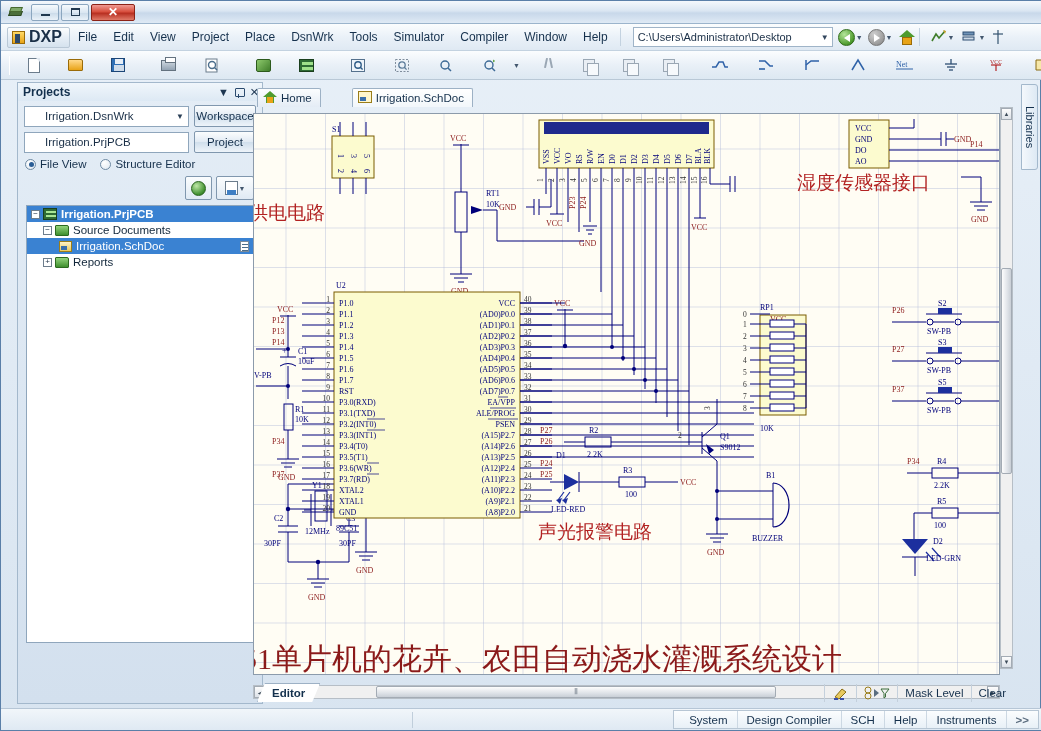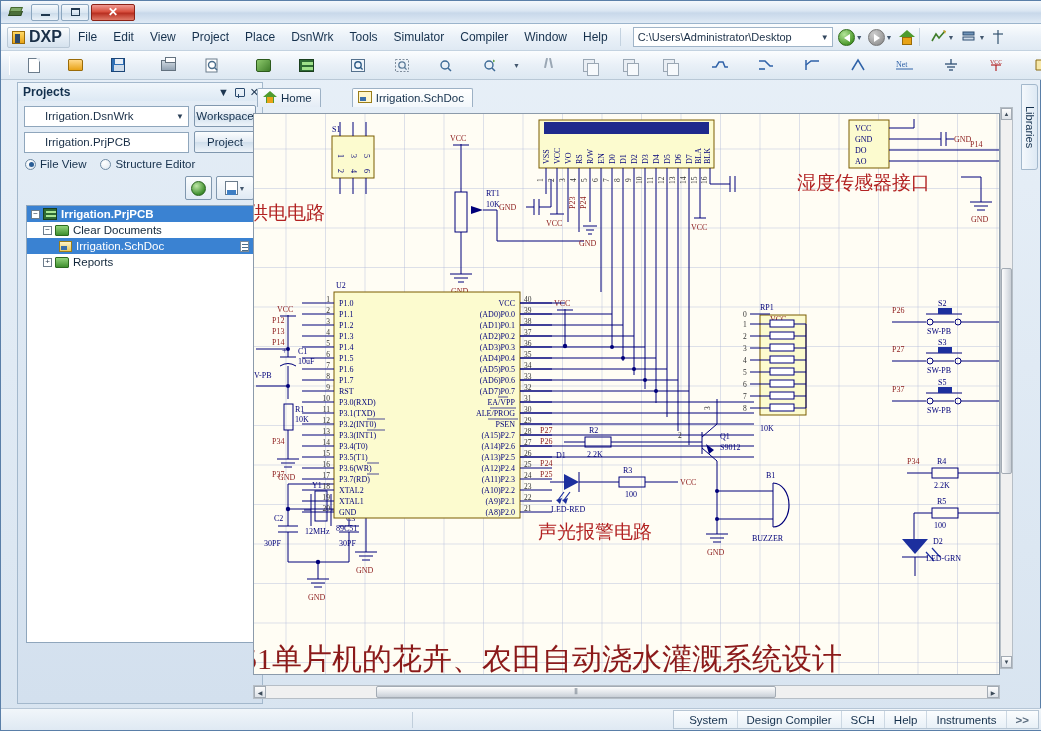--- a/index.html
+++ b/index.html
@@ -616,21 +616,21 @@
 
       <div id="tree">
         <div class="tnode sel" style="padding-left:4px">
           <span class="expander">−</span>
           <span class="tico-prj"></span>
           <span class="tnode-label bold">Irrigation.PrjPCB</span>
         </div>
         <div class="tnode" style="padding-left:16px">
           <span class="expander">−</span>
           <span class="tico-fold"></span>
-          <span class="tnode-label">Clear Documents</span>
+          <span class="tnode-label">Source Documents</span>
         </div>
         <div class="tnode sel2" style="padding-left:32px">
           <span class="tico-sch"></span>
           <span class="tnode-label">Irrigation.SchDoc</span>
           <span class="t-docmark"></span>
         </div>
         <div class="tnode" style="padding-left:16px">
           <span class="expander">+</span>
           <span class="tico-fold"></span>
           <span class="tnode-label">Reports</span>
@@ -1230,20 +1230,42 @@
       <div class="thumb"></div>
       <div class="sbtn" style="bottom:0">▼</div>
     </div>
     <div id="hscroll">
       <div class="sbtn" style="left:0">◀</div>
       <div class="thumb">⦀</div>
       <div class="sbtn" style="right:0">▶</div>
     </div>
   </div>
 
+  <div id="editor-tab-row">
+    <div id="editor-tab">Editor</div>
+    <div id="editor-right-tools">
+      <div class="ert">
+        <svg width="17" height="14" viewBox="0 0 17 14">
+            <path d="M3 11 L10 3 L14 6 L7 13 Z" fill="#e8c95f" stroke="#8a6d14"></path>
+            <rect x="2" y="12" width="4" height="2" fill="#3b4fa8"></rect>
+            <rect x="8" y="12" width="4" height="2" fill="#3b4fa8"></rect>
+          </svg>
+      </div>
+      <div class="ert">
+        <svg width="26" height="14" viewBox="0 0 26 14">
+            <circle cx="4" cy="4" r="3" fill="none" stroke="#9a7d1a"></circle>
+            <circle cx="4" cy="10" r="3" fill="none" stroke="#9a7d1a"></circle>
+            <path d="M10 3 L15 7 L10 11 Z" fill="#5a6d80"></path>
+            <path d="M17 3 H25 L21.5 7.5 V11 L20 12 V7.5 Z" fill="none" stroke="#3a6d3a"></path>
+          </svg>
+      </div>
+      <div class="ert">Mask Level</div>
+      <div class="ert">Clear</div>
+    </div>
+  </div>
 
   <div id="lib-tab">
     <span>Libraries</span>
   </div>
 
   <div id="statusbar">
     <span id="status-coords">X:830 Y:540    Grid:10</span>
     <span id="status-sep"></span>
     <div id="status-right">
       <div class="sr-item">System</div>

